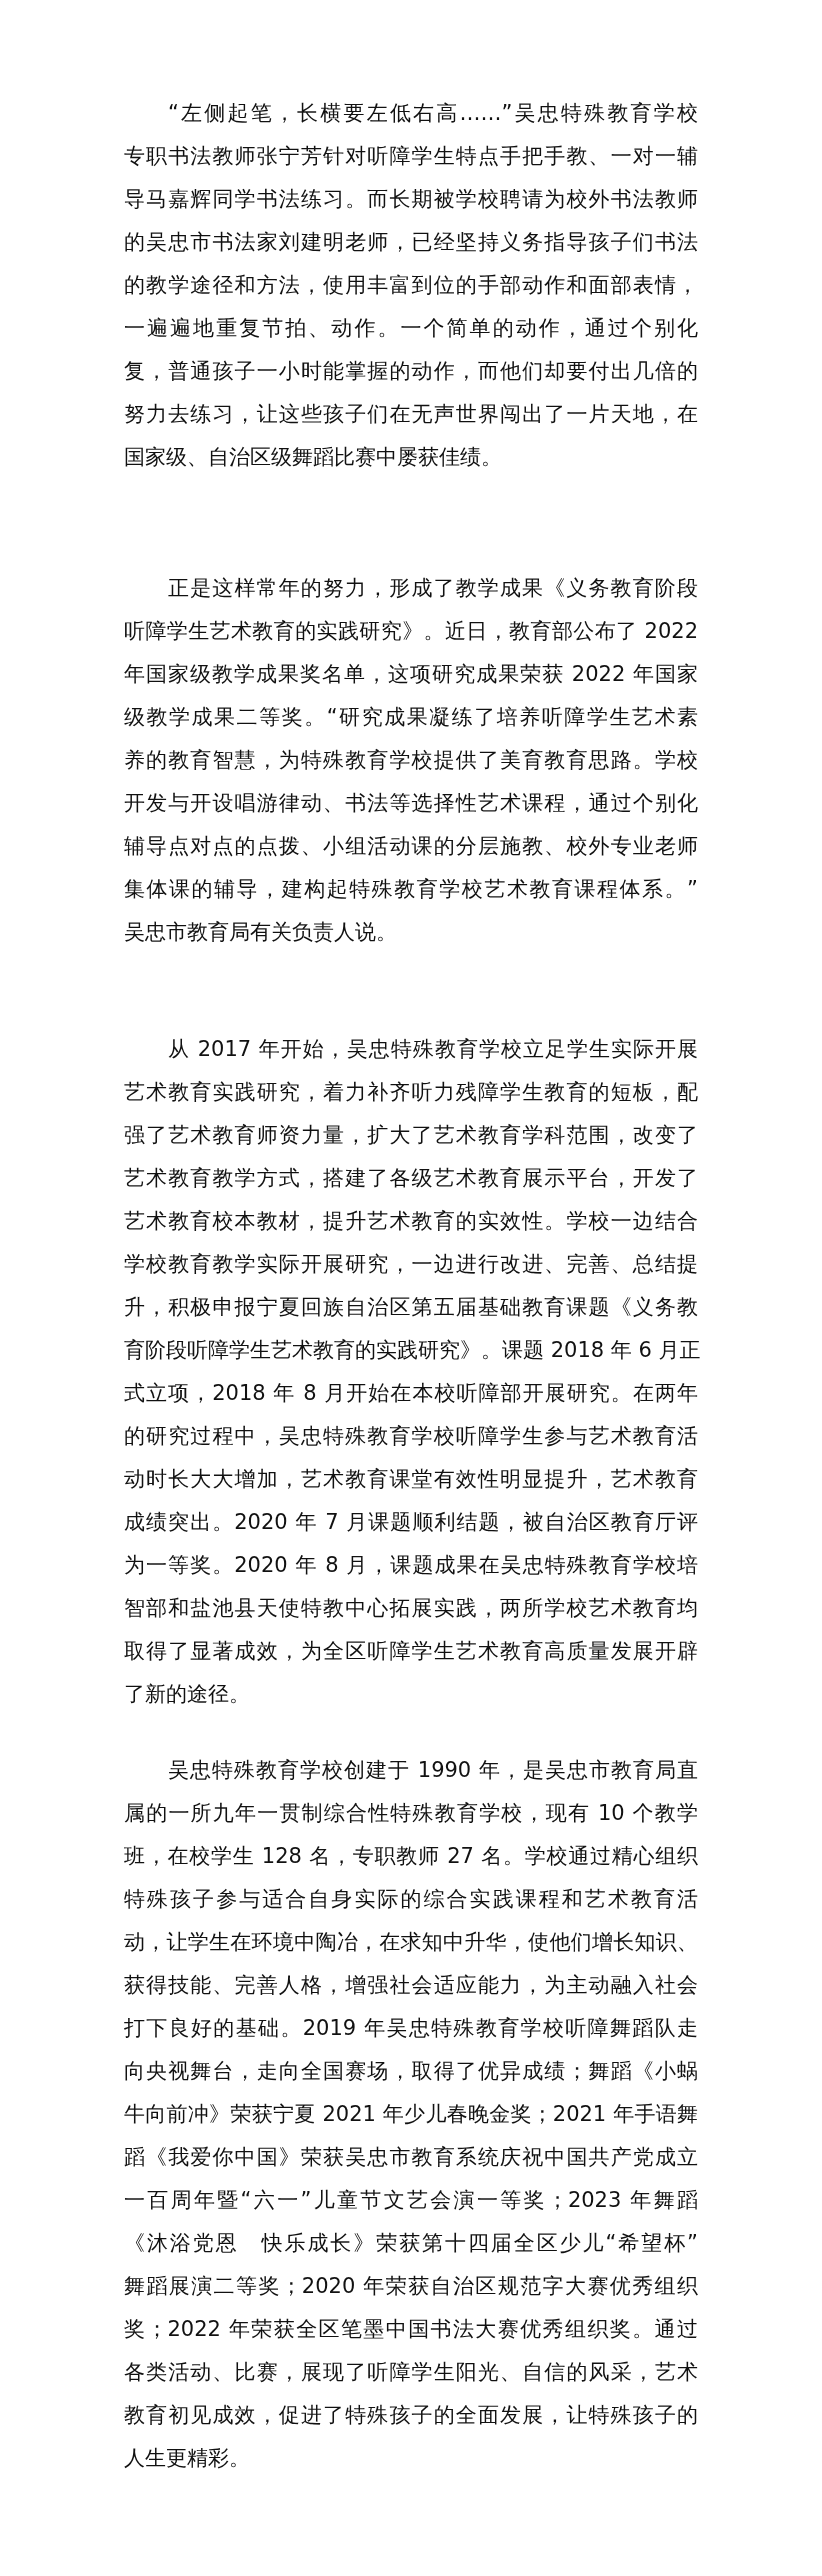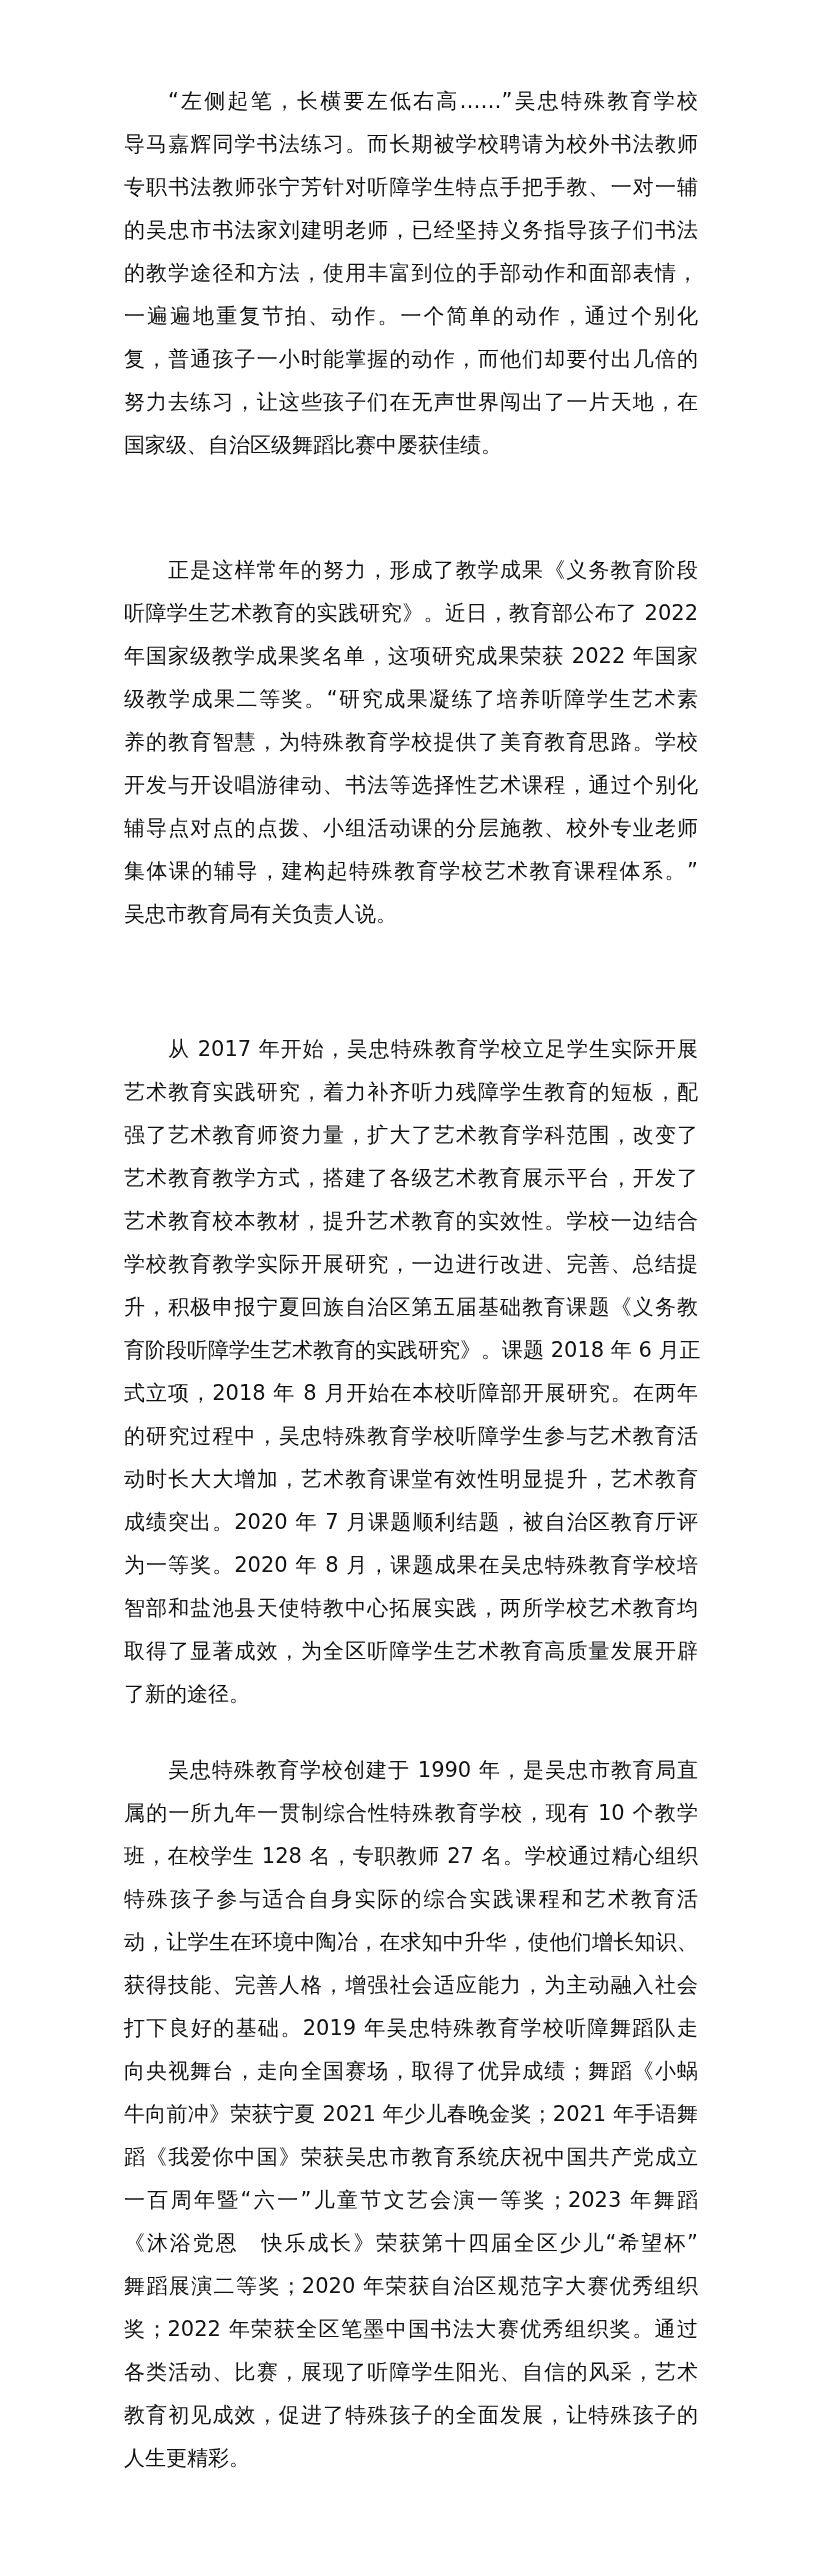--- a/index.html
+++ b/index.html
@@ -42,32 +42,32 @@
   }
   .line.last {
     text-align: right;
     text-align-last: left;
   }
 </style>
 </head>
 <body>
 
 <div class="article" id="article">
-    <div class="para" style="top: 80px;">
+    <div class="para" style="top: 92px;">
       <span class="line first">“左侧起笔，长横要左低右高……”吴忠特殊教育学校</span>
+      <span class="line">专职书法教师张宁芳针对听障学生特点手把手教、一对一辅</span>
       <span class="line">导马嘉辉同学书法练习。而长期被学校聘请为校外书法教师</span>
-      <span class="line">专职书法教师张宁芳针对听障学生特点手把手教、一对一辅</span>
       <span class="line">的吴忠市书法家刘建明老师，已经坚持义务指导孩子们书法</span>
       <span class="line">的教学途径和方法，使用丰富到位的手部动作和面部表情，</span>
       <span class="line">一遍遍地重复节拍、动作。一个简单的动作，通过个别化</span>
       <span class="line">复，普通孩子一小时能掌握的动作，而他们却要付出几倍的</span>
       <span class="line">努力去练习，让这些孩子们在无声世界闯出了一片天地，在</span>
       <span class="line last">国家级、自治区级舞蹈比赛中屡获佳绩。</span>
     </div>
-    <div class="para" style="top: 549px;">
+    <div class="para" style="top: 567px;">
       <span class="line first">正是这样常年的努力，形成了教学成果《义务教育阶段</span>
       <span class="line">听障学生艺术教育的实践研究》。近日，教育部公布了 2022</span>
       <span class="line">年国家级教学成果奖名单，这项研究成果荣获 2022 年国家</span>
       <span class="line">级教学成果二等奖。“研究成果凝练了培养听障学生艺术素</span>
       <span class="line">养的教育智慧，为特殊教育学校提供了美育教育思路。学校</span>
       <span class="line">开发与开设唱游律动、书法等选择性艺术课程，通过个别化</span>
       <span class="line">辅导点对点的点拨、小组活动课的分层施教、校外专业老师</span>
       <span class="line">集体课的辅导，建构起特殊教育学校艺术教育课程体系。”</span>
       <span class="line last">吴忠市教育局有关负责人说。</span>
     </div>

